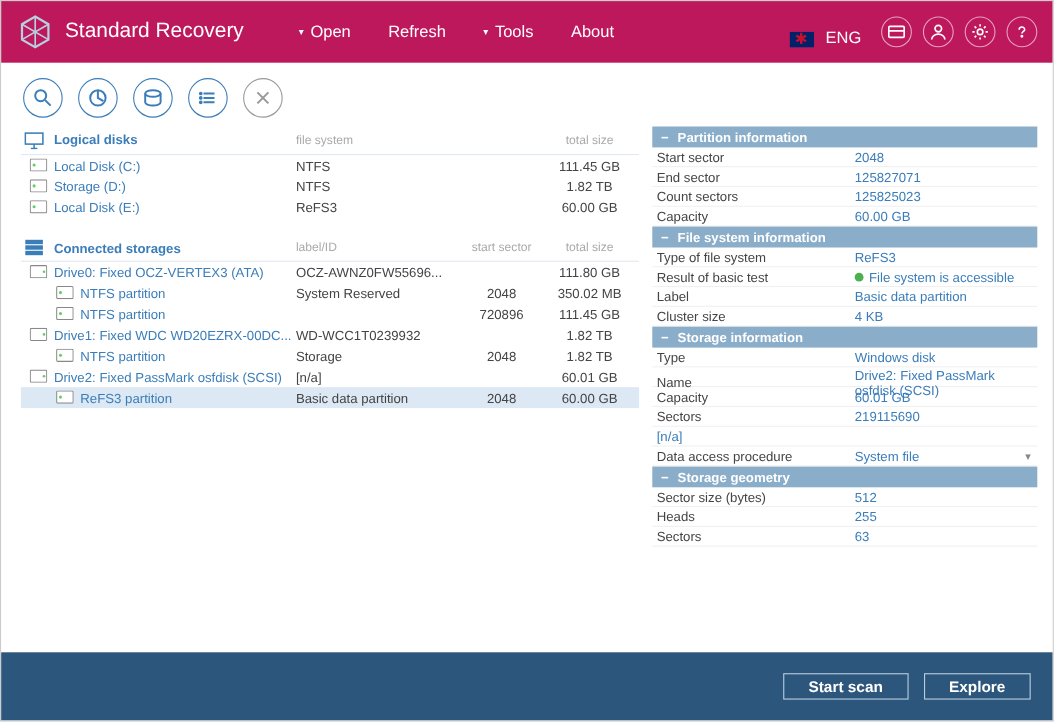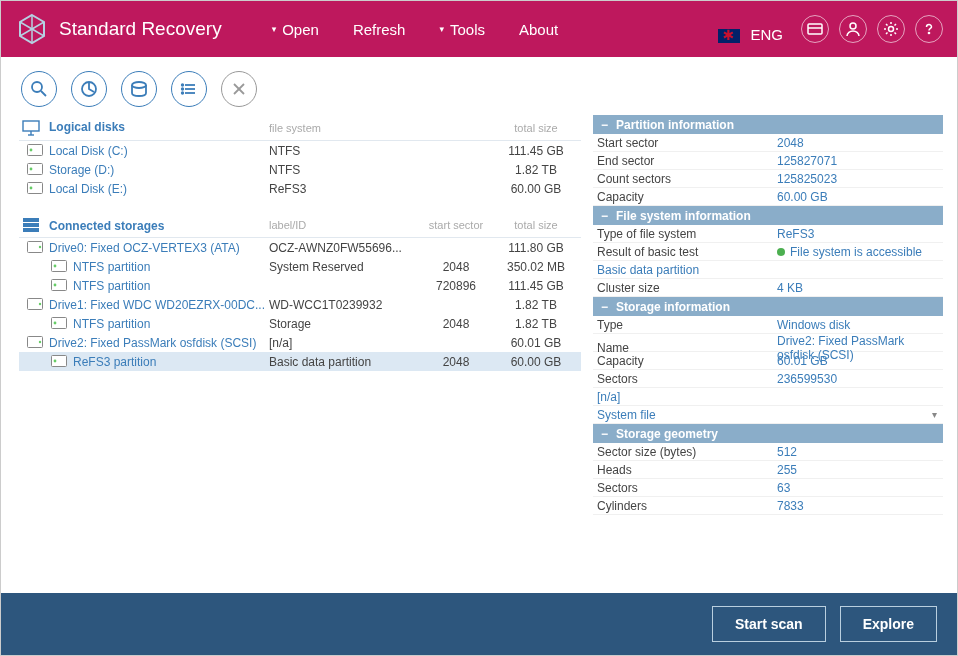--- a/index.html
+++ b/index.html
@@ -41,21 +41,21 @@
 .drv svg circle{fill:#6c6}
 .info{width:350px;font-size:12px;color:#444}
 .info-sec{background:#8aadc9;color:#fff;font-weight:700;height:19px;padding-left:8px;display:flex;align-items:center;gap:8px}
 .info-sec .minus{font-weight:700}
 .info-row{display:grid;grid-template-columns:180px 1fr;height:18px;align-items:center;border-bottom:1px solid #f0f0f0;padding-left:4px}
 .info-row .v{color:#3b7db9}
 .dot-ok{display:inline-block;width:8px;height:8px;background:#4caf50;border-radius:50%;margin-right:5px;vertical-align:middle}
 .dap{position:relative}
 .dap::after{content:"▾";position:absolute;right:6px;color:#888;font-size:10px}
 .footer{background:#2d567d;height:62px;display:flex;align-items:center;justify-content:flex-end;padding-right:20px;gap:14px}
-.fbtn{border:1.5px solid #b9cfdf;color:#fff;background:transparent;height:36px;padding:0 22px;cursor:pointer;font-size:14px;font-weight:700}
+.fbtn{border:1.5px solid #b9cfdf;color:#fff;background:transparent;height:24px;padding:0 22px;cursor:pointer;font-size:14px;font-weight:700}
 </style>
 </head>
 <body>
 
 <div class="header">
   <div class="logo-ico">
     <svg width="32" height="32" viewBox="0 0 32 32">
         <polygon points="16,2 28,9 28,23 16,30 4,23 4,9" fill="none" stroke="#b6d0e2" stroke-width="2"></polygon>
         <line x1="4" y1="9" x2="28" y2="23" stroke="#b6d0e2" stroke-width="1.5"></line>
         <line x1="28" y1="9" x2="4" y2="23" stroke="#b6d0e2" stroke-width="1.5"></line>
@@ -335,20 +335,21 @@
         </div>
         <div class="info-row">
           <div>Type of file system</div>
           <div class="v">ReFS3</div>
         </div>
         <div class="info-row">
           <div>Result of basic test</div>
           <div class="v"><span class="dot-ok"></span>File system is accessible</div>
         </div>
         <div class="info-row">
+          <div>Label</div>
           <div class="v">Basic data partition</div>
         </div>
         <div class="info-row">
           <div>Cluster size</div>
           <div class="v">4 KB</div>
         </div>
         <div class="info-sec">
           <span class="minus">−</span>
           <span>Storage information</span>
         </div>
@@ -359,47 +360,44 @@
         <div class="info-row">
           <div>Name</div>
           <div class="v">Drive2: Fixed PassMark osfdisk (SCSI)</div>
         </div>
         <div class="info-row">
           <div>Capacity</div>
           <div class="v">60.01 GB</div>
         </div>
         <div class="info-row">
           <div>Sectors</div>
-          <div class="v">236599530</div>
+          <div class="v">219115690</div>
         </div>
         <div class="info-row">
           <div class="v">[n/a]</div>
         </div>
         <div class="info-row dap">
+          <div>Data access procedure</div>
           <div class="v">System file</div>
         </div>
         <div class="info-sec">
           <span class="minus">−</span>
           <span>Storage geometry</span>
         </div>
         <div class="info-row">
           <div>Sector size (bytes)</div>
           <div class="v">512</div>
         </div>
         <div class="info-row">
           <div>Heads</div>
           <div class="v">255</div>
         </div>
         <div class="info-row">
           <div>Sectors</div>
           <div class="v">63</div>
-        </div>
-        <div class="info-row">
-          <div>Cylinders</div>
-          <div class="v">7833</div>
         </div>
       </div>
   </div>
 </div>
 
 <div class="footer">
   <button class="fbtn">Start scan</button>
   <button class="fbtn">Explore</button>
 </div>
 

